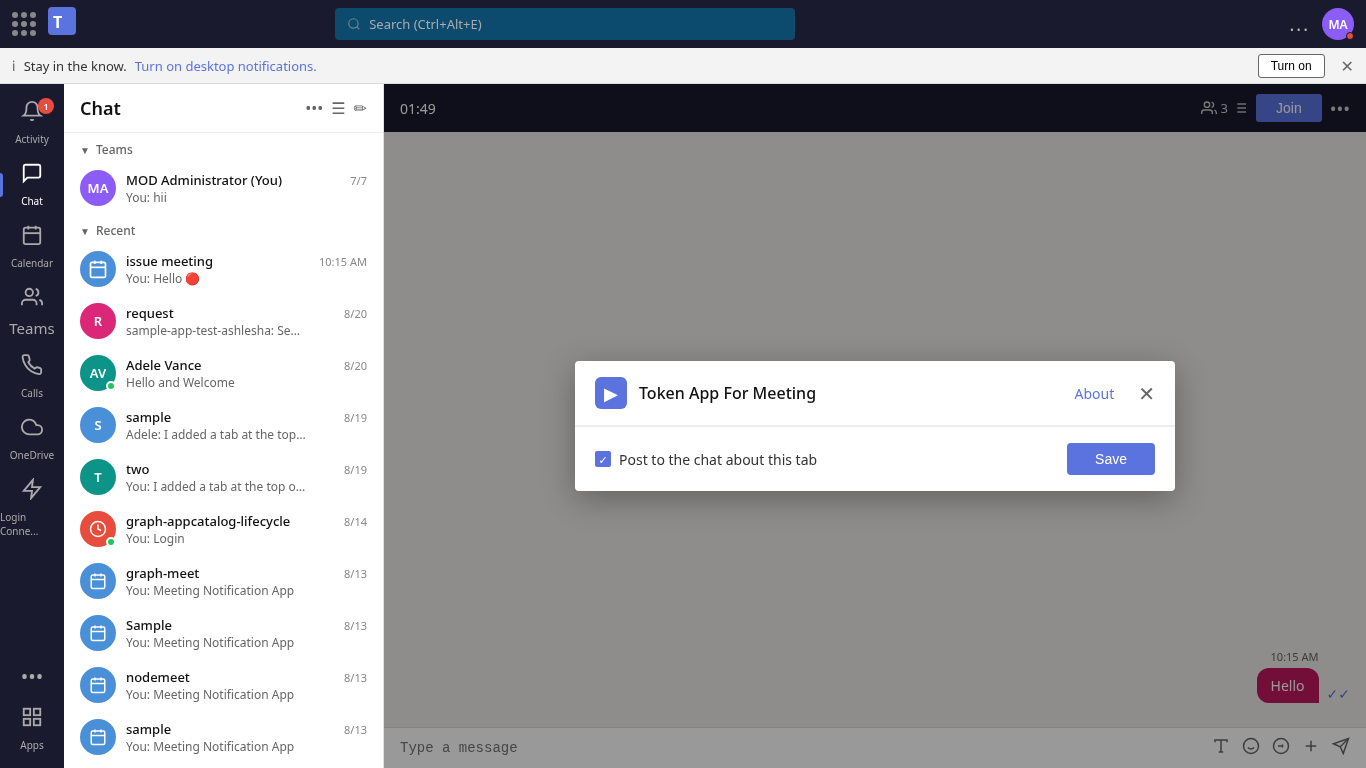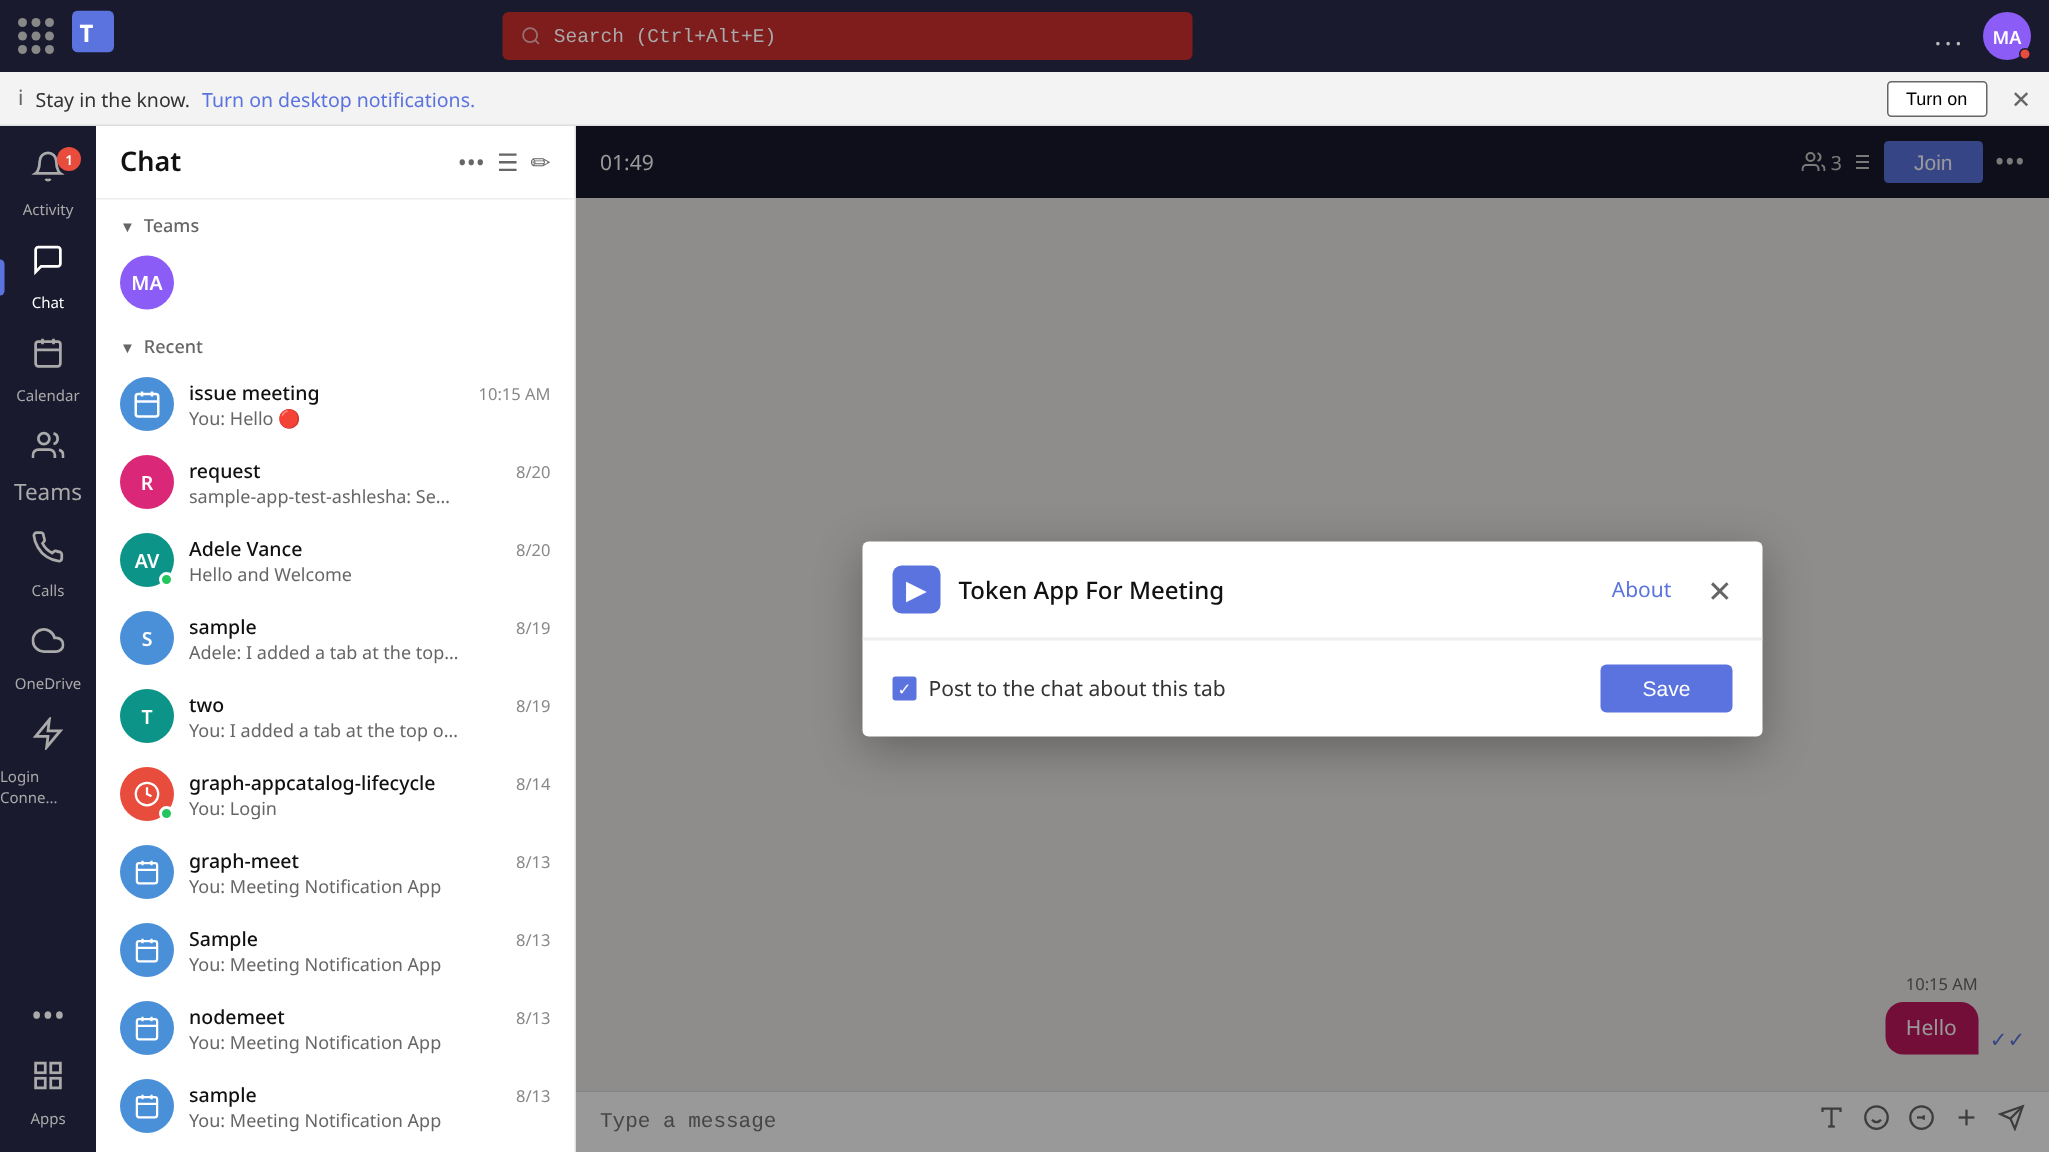--- a/index.html
+++ b/index.html
@@ -6,22 +6,22 @@
     body { font-family: 'Segoe UI', system-ui, sans-serif; background: #f0f0f0; width: 1366px; height: 768px; overflow: hidden; display: flex; flex-direction: column; }
 
     
     .top-bar {
       display: flex; align-items: center; background: #1a1a2e; height: 48px; padding: 0 12px; gap: 8px; flex-shrink: 0;
     }
     .dots-grid { display: grid; grid-template-columns: repeat(3,6px); gap: 3px; margin-right: 4px; }
     .dot { width: 6px; height: 6px; border-radius: 50%; background: #888; }
     .teams-logo { color: #5b73de; font-size: 22px; font-weight: 700; margin-right: 8px; }
     .search-bar {
-      flex: 1; max-width: 460px; margin: 0 auto; background: #7f1d1d; border-radius: 4px; height: 32px;
-      display: flex; align-items: center; padding: 0 12px; gap: 8px; color: #bbb; font-size: 13px; font-family: Liberation Mono, monospace;
+      flex: 1; max-width: 460px; margin: 0 auto; background: #0c4a6e; border-radius: 4px; height: 32px;
+      display: flex; align-items: center; padding: 0 12px; gap: 8px; color: #bbb; font-size: 13px;
     }
     .search-bar svg { opacity: 0.6; }
     .top-right { margin-left: auto; display: flex; align-items: center; gap: 12px; }
     .top-dots { color: #bbb; font-size: 18px; letter-spacing: 2px; cursor: pointer; }
     .avatar-circle {
       width: 32px; height: 32px; border-radius: 50%; background: #8b5cf6; color: white;
       display: flex; align-items: center; justify-content: center; font-size: 12px; font-weight: 600; position: relative;
     }
     .avatar-red-dot {
       width: 8px; height: 8px; border-radius: 50%; background: #e74c3c;
@@ -314,20 +314,27 @@
     </div>
 
     <div class="chat-list">
 
       <div class="chat-section-label">
         <span class="arrow">▼</span>
         <span>Teams</span>
       </div>
       <div class="chat-item">
         <div class="chat-avatar purple">MA</div>
+        <div class="chat-info">
+          <div class="chat-name-row">
+            <span class="chat-name">MOD Administrator (You)</span>
+            <span class="chat-time">7/7</span>
+          </div>
+          <div class="chat-preview">You: hii</div>
+        </div>
       </div>
 
       <div class="chat-section-label">
         <span class="arrow">▼</span>
         <span>Recent</span>
       </div>
 
       <div class="chat-item">
         <div class="chat-avatar blue">
           <svg width="20" height="20" viewBox="0 0 24 24" fill="none" stroke="white" stroke-width="2">

